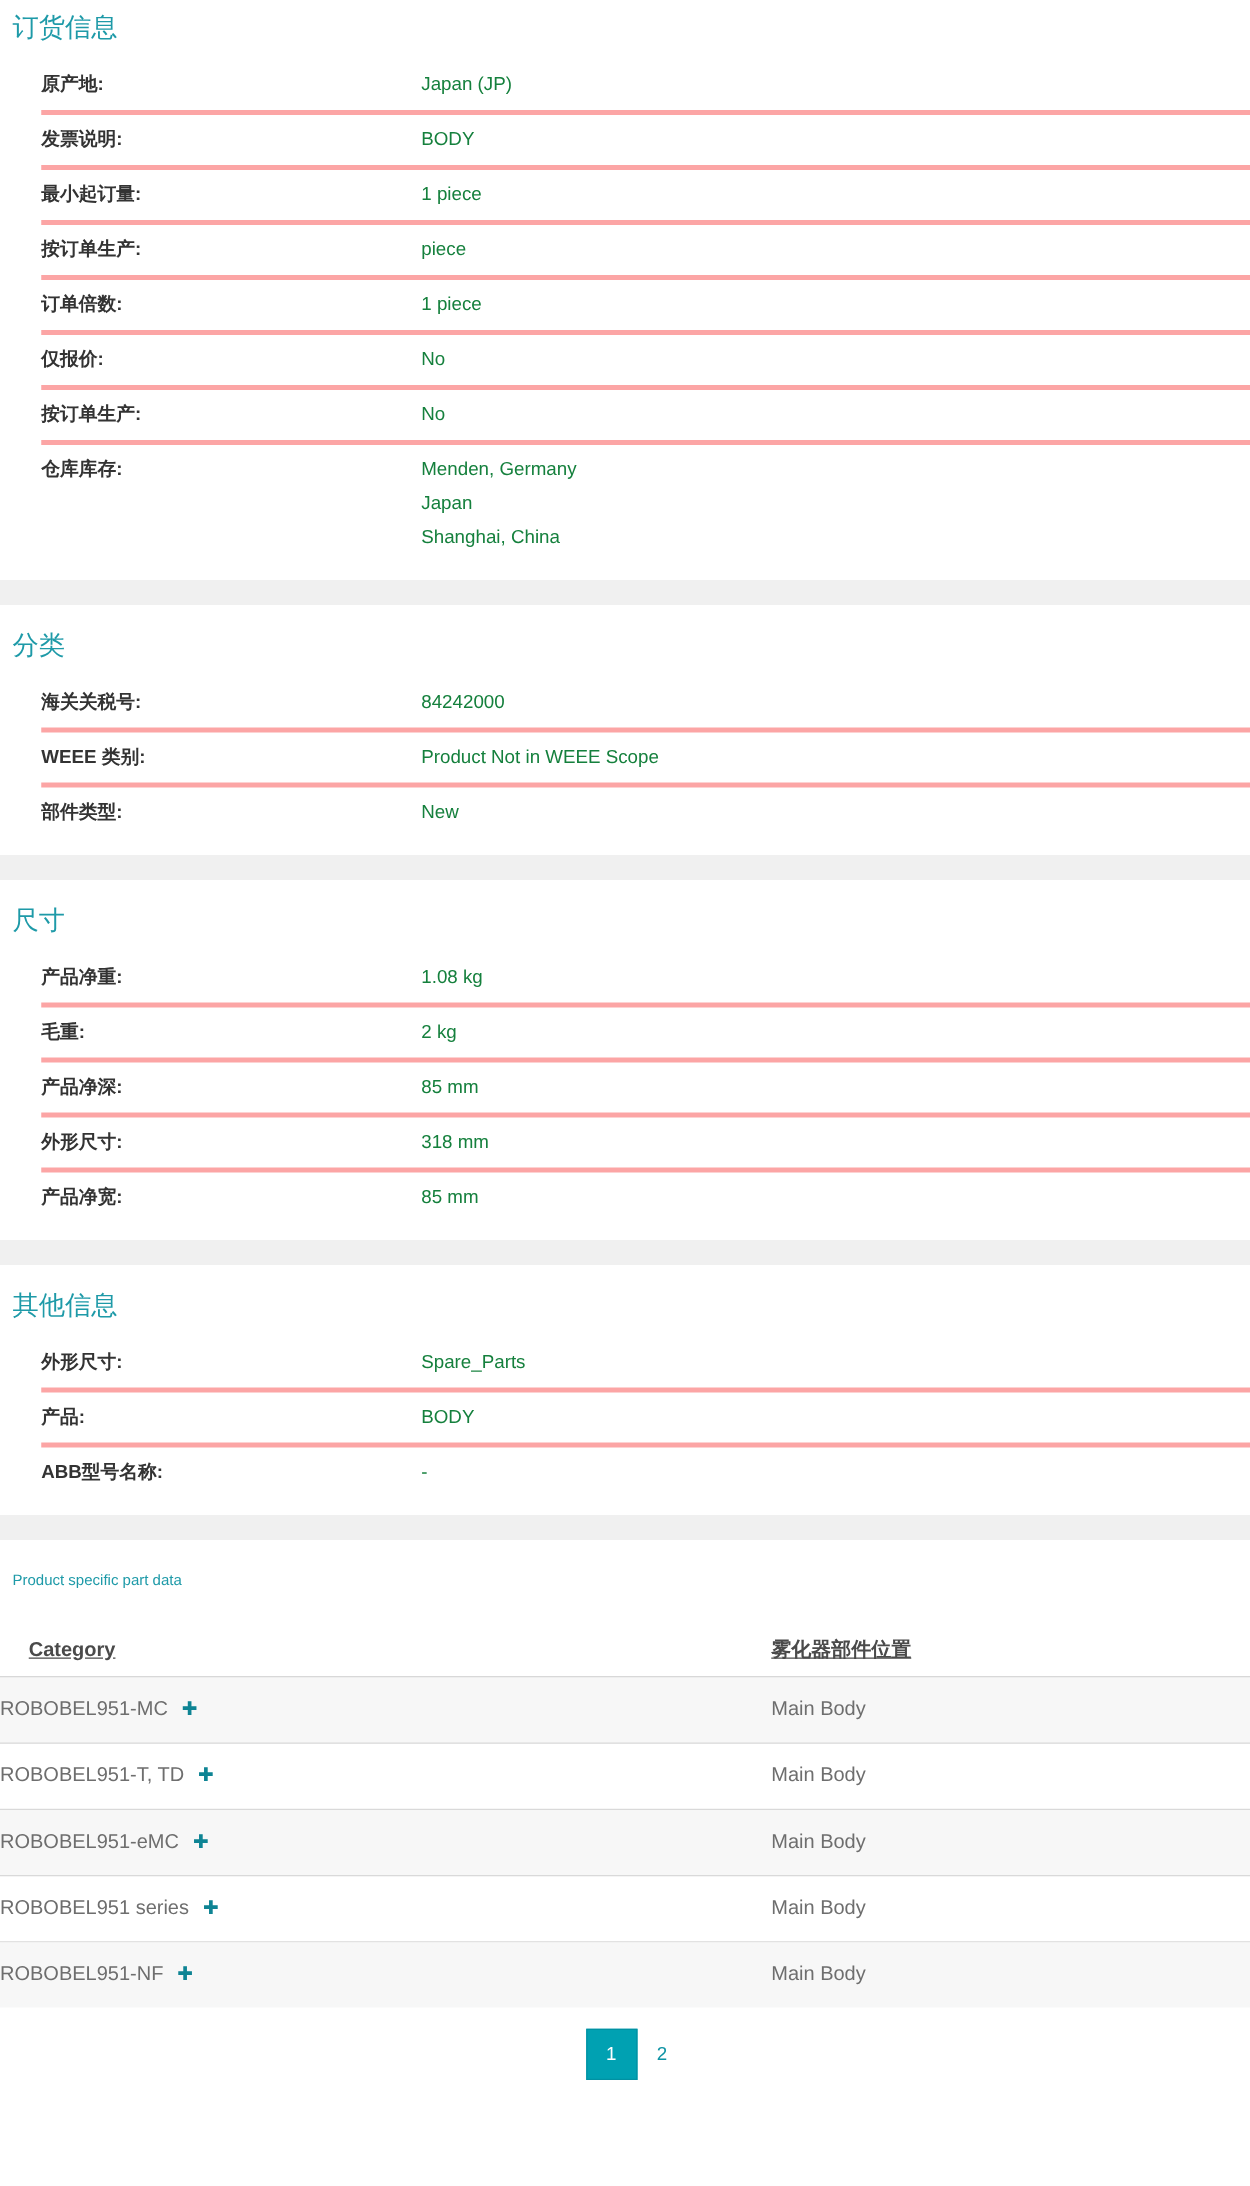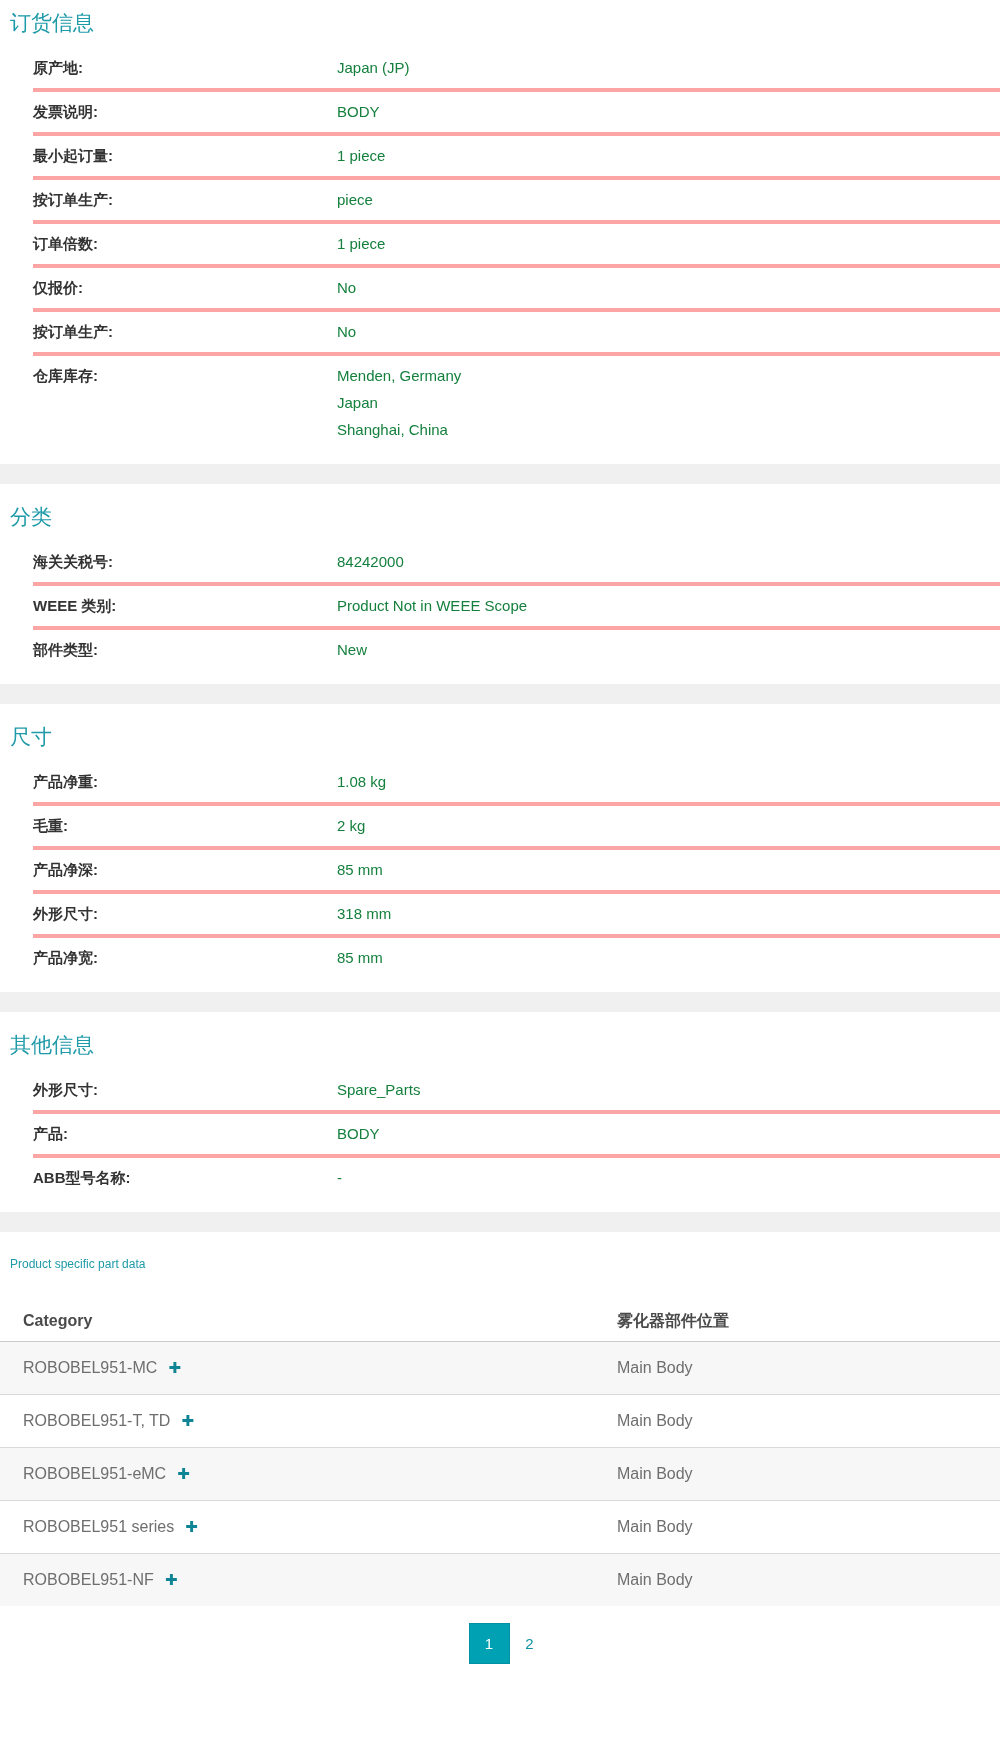--- a/index.html
+++ b/index.html
@@ -39,32 +39,32 @@
   .filter-label { color: #555555; font-size: 16px; margin-right: 10px; }
   .filter-input {
     width: 331px; height: 42px; border: 1px solid #cccccc; border-right: none;
     margin-right: -2px; font-size: 16px; padding: 0 8px; outline: none;
     color: #3c3c3c; background: #ffffff;
   }
 
   .part-table { margin-top: 24px; }
   .part-head {
     display: flex; font-weight: 700; color: #4a4a4a; font-size: 16px;
-    line-height: 19px; padding: 11px 0; border-bottom: 1px solid #cccccc;
+    line-height: 19px; padding: 11px 0; border-bottom: 1px solid #cccccc; text-decoration: underline;
   }
   .head-cat { flex: 0 0 617px; padding-left: 23px; }
   .head-pos { flex: 1; }
   .part-row {
     display: flex; align-items: center; padding: 17px 0;
     border-bottom: 1px solid #d9d9d9; font-size: 16px; line-height: 18px;
     color: #6e6e6e;
   }
   #part-rows .part-row:nth-child(odd) { background: #f7f7f7; }
   #part-rows .part-row:last-child { border-bottom: none; }
-  .cat-cell { flex: 0 0 617px; padding-left: 23px; }
+  .cat-cell { flex: 0 0 617px; }
   .pos-cell { flex: 1; }
   .plus-icon {
     color: #0e8494; font-size: 15px; font-weight: 700;
     margin-left: 7px; cursor: pointer;
   }
 
   
   .pagination {
     display: flex; justify-content: center; align-items: center;
     margin-top: 17px; transform: translateX(9px);

